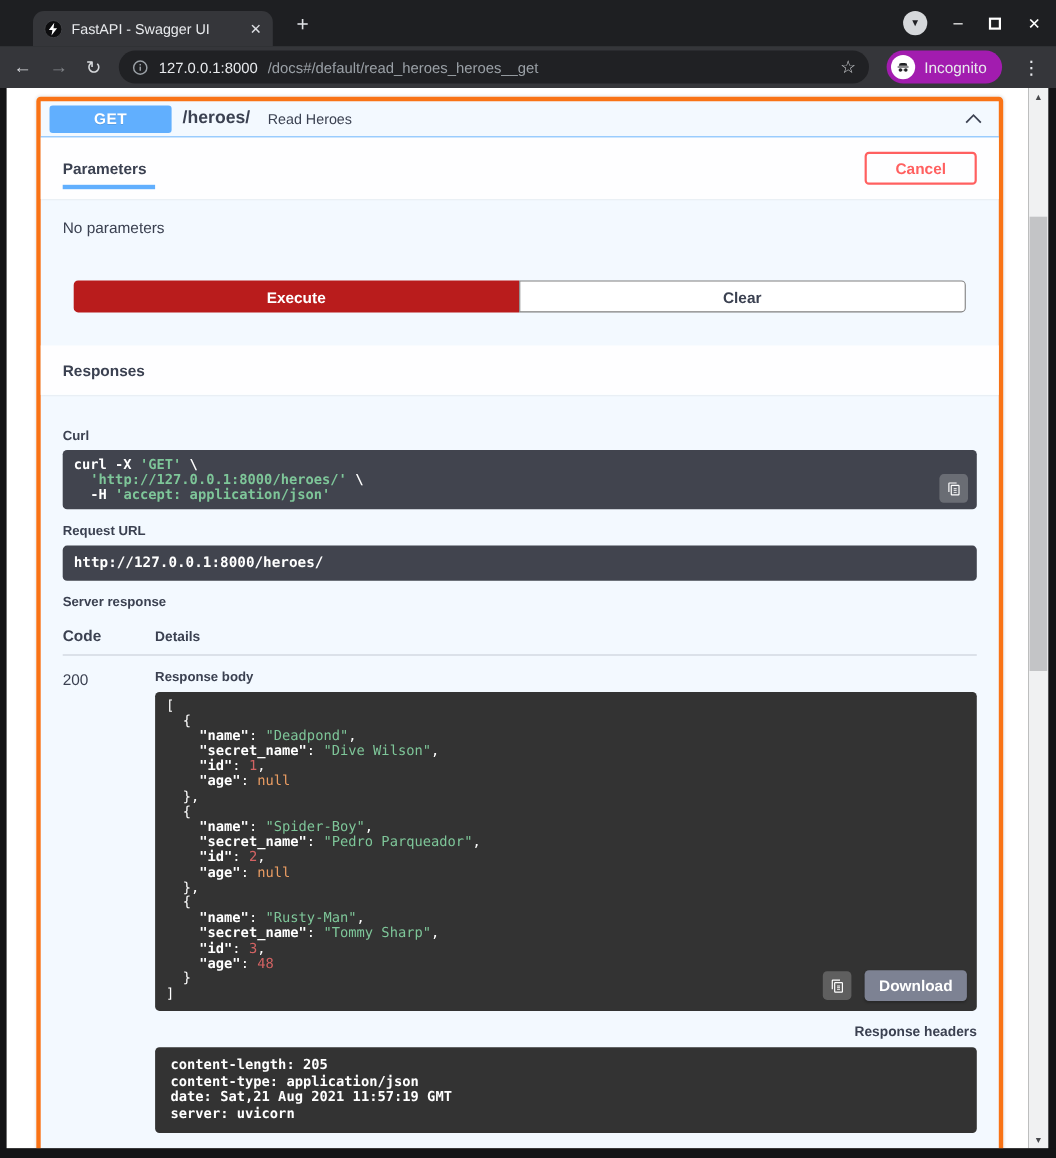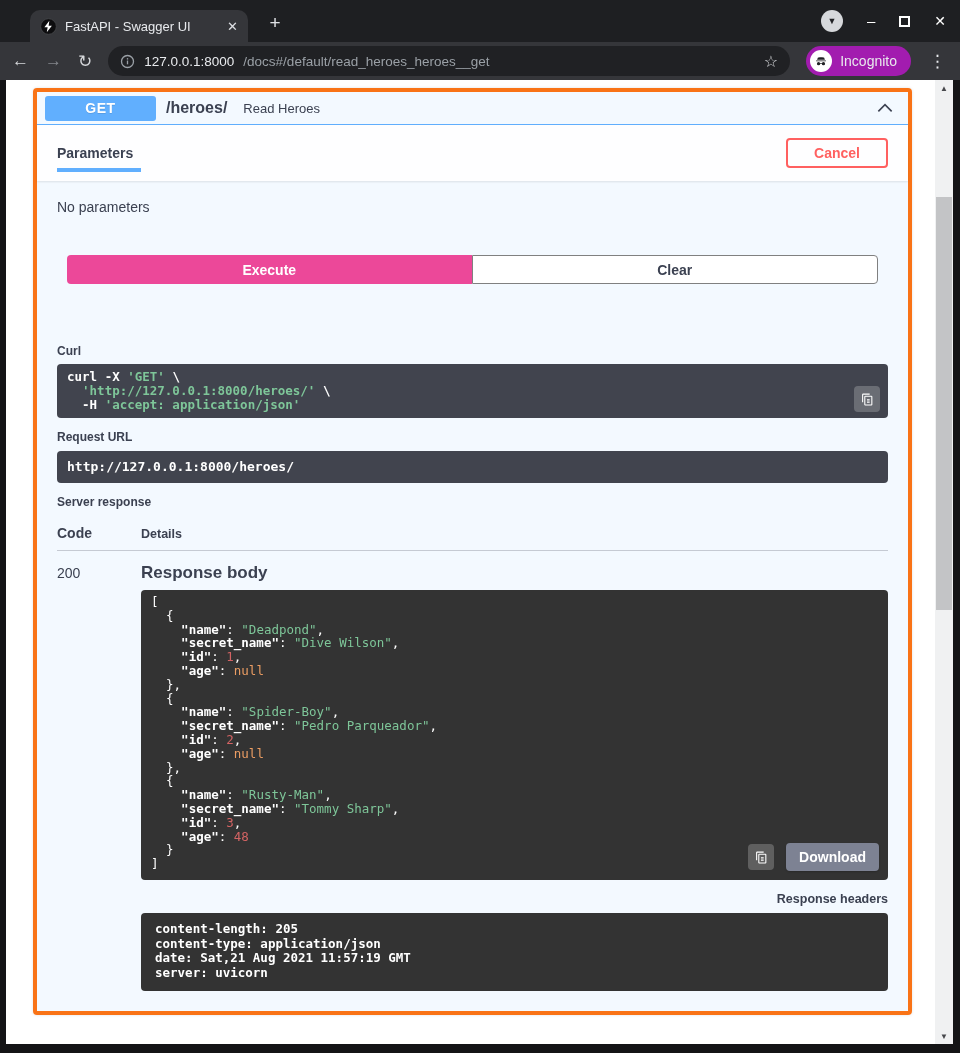--- a/index.html
+++ b/index.html
@@ -68,21 +68,21 @@
   .sec-head.resp { height:45px; }
   .sec-title { font-size:14px; font-weight:bold; color:#3b4151; }
   .tab-underline { position:absolute; left:20px; bottom:9px; width:84px; height:4px; background:#61affe; }
   .btn-cancel { margin-left:auto; background:transparent; border:2px solid #ff6060; color:#ff6060;
                 font-weight:bold; font-size:14px; border-radius:4px; padding:5px 26px;
                 font-family:"Liberation Sans", sans-serif; }
 
   .params-body { padding:18px 20px 30px; }
   .no-params { font-size:14px; color:#3b4151; }
   .exec-row { display:flex; margin:40px 10px 0; height:29px; }
-  .btn-execute { flex:1; background:#ec4899; color:#fff; font-weight:bold; font-size:14px;
+  .btn-execute { flex:1; background:#b91c1c; color:#fff; font-weight:bold; font-size:14px;
                  border:none; border-radius:4px 0 0 4px; font-family:"Liberation Sans", sans-serif; }
   .btn-clear { flex:1; background:#fff; color:#3b4151; font-weight:bold; font-size:14px;
                border:1px solid #808080; border-radius:0 4px 4px 0;
                font-family:"Liberation Sans", sans-serif; }
 
   .resp-body { padding:30px 20px 20px; }
   .mini-label { font-size:12px; font-weight:bold; color:#3b4151; }
   pre { font-family:"DejaVu Sans Mono", monospace; white-space:pre; border-radius:4px;
         position:relative; overflow:hidden; }
   .curl-pre { margin-top:6px; background:#41444e; color:#fff; font-size:12.5px; line-height:14px;
@@ -185,20 +185,23 @@
       </div>
 
       <div class="params-body">
         <div class="no-params">No parameters</div>
         <div class="exec-row">
           <button class="btn-execute">Execute</button>
           <button class="btn-clear">Clear</button>
         </div>
       </div>
 
+      <div class="sec-head resp">
+        <span class="sec-title">Responses</span>
+      </div>
 
       <div class="resp-body">
 
         <div class="mini-label">Curl</div>
         <pre class="curl-pre"><code><span>curl -X </span><span class="ts">'GET'</span><span> \</span>
 <span>  </span><span class="ts">'http://127.0.0.1:8000/heroes/'</span><span> \</span>
 <span>  -H </span><span class="ts">'accept: application/json'</span></code><button class="copy-btn"><svg width="13" height="13" viewBox="0 0 24 24">
                 <path fill="#fff" d="M16 1H4a2 2 0 0 0-2 2v14h2V3h12V1zm3 4H8a2 2 0 0 0-2 2v14a2 2 0 0 0 2 2h11a2 2 0 0 0 2-2V7a2 2 0 0 0-2-2zm0 16H8V7h11v14zm-8-10h5v1.5h-5zm0 3h5v1.5h-5zm0 3h5v1.5h-5z"></path>
               </svg></button></pre>
 
@@ -208,21 +211,21 @@
         <div class="mini-label srv-label">Server response</div>
 
         <div class="code-head-row">
           <span class="code-col code-header">Code</span>
           <span class="details-header">Details</span>
         </div>
 
         <div class="result-row">
           <span class="status-code">200</span>
           <div class="details-col">
-            <div class="mini-label" style="font-size:17px">Response body</div>
+            <div class="mini-label" style="font-size:12px">Response body</div>
             <pre class="body-pre"><code><span>[</span>
 <span>  {</span>
 <span>    </span><span class="tk">"name"</span><span>: </span><span class="ts">"Deadpond"</span><span>,</span>
 <span>    </span><span class="tk">"secret_name"</span><span>: </span><span class="ts">"Dive Wilson"</span><span>,</span>
 <span>    </span><span class="tk">"id"</span><span>: </span><span class="tn">1</span><span>,</span>
 <span>    </span><span class="tk">"age"</span><span>: </span><span class="tu">null</span>
 <span>  },</span>
 <span>  {</span>
 <span>    </span><span class="tk">"name"</span><span>: </span><span class="ts">"Spider-Boy"</span><span>,</span>
 <span>    </span><span class="tk">"secret_name"</span><span>: </span><span class="ts">"Pedro Parqueador"</span><span>,</span>

